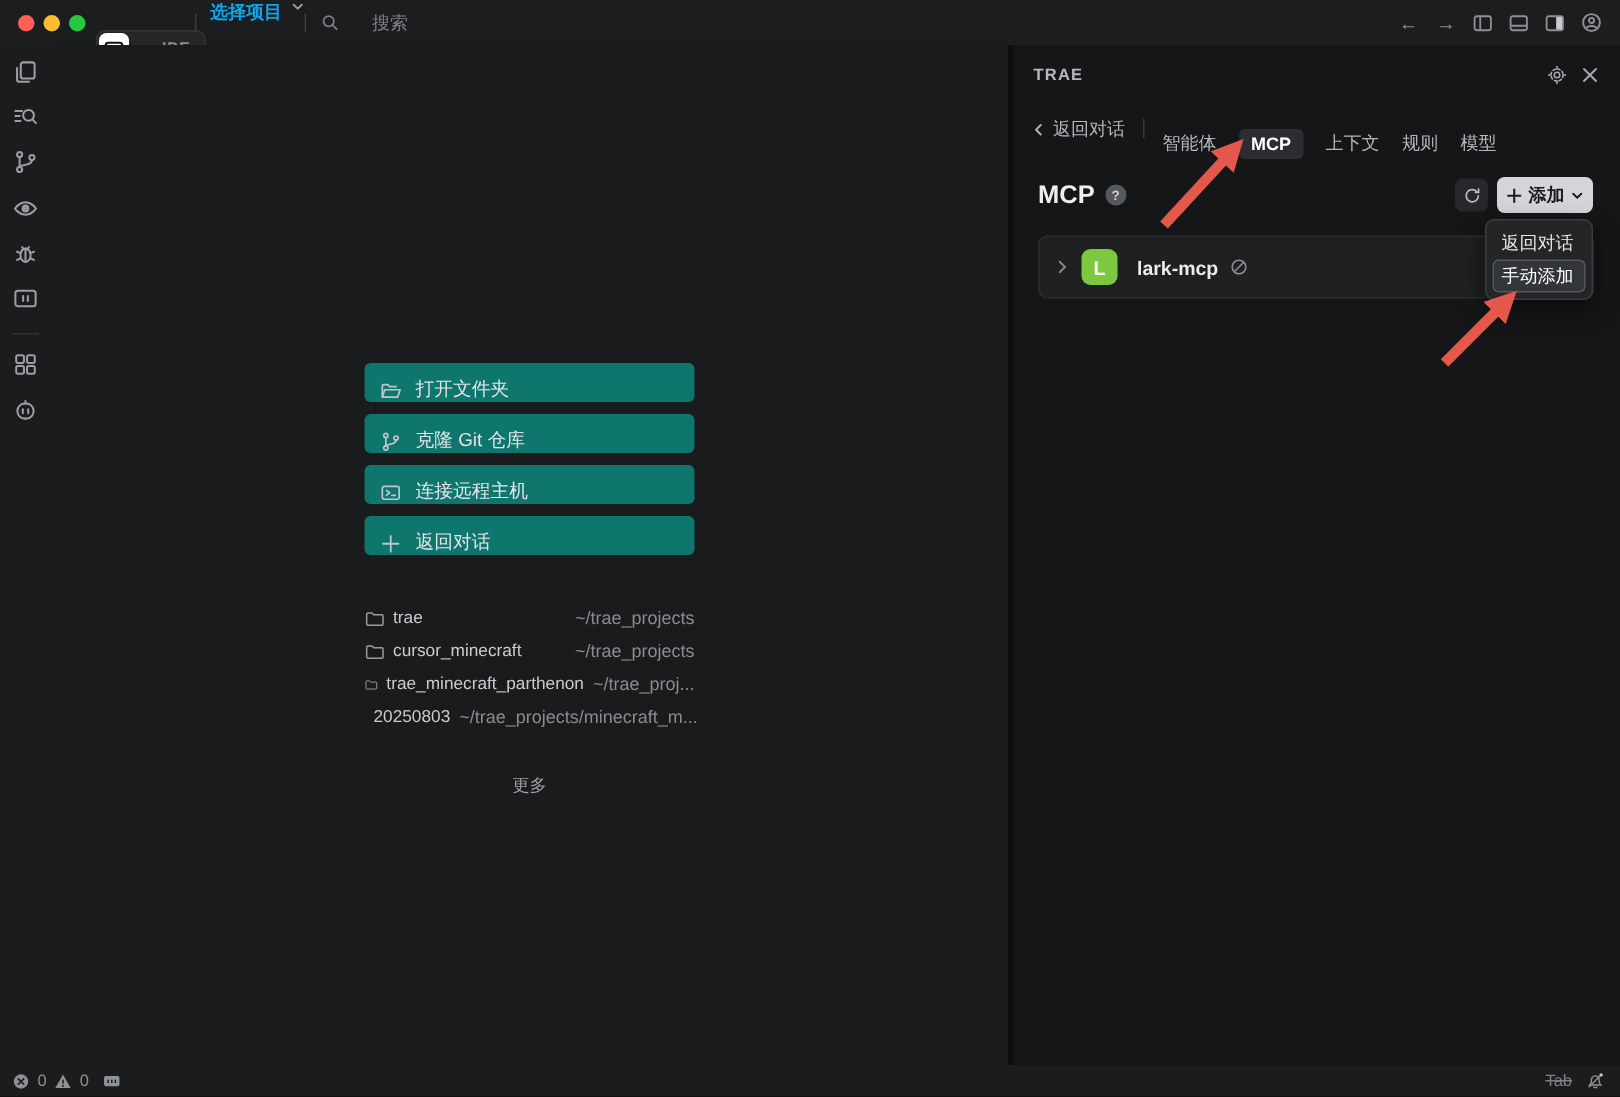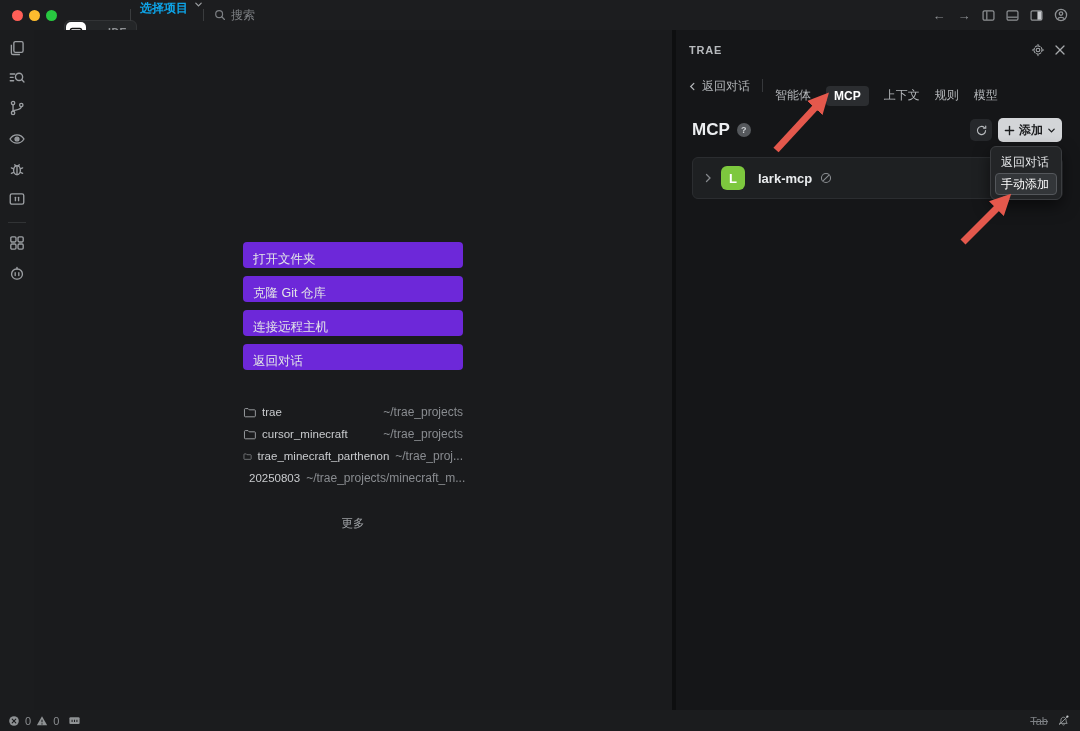--- a/index.html
+++ b/index.html
@@ -14,33 +14,33 @@
   .tl.red { left:12px; background:#ff5f57; }
   .tl.yellow { left:29px; background:#febc2e; }
   .tl.green { left:46px; background:#28c840; }
   .app-badge { position:absolute; left:64px; top:20px; height:23px; display:flex; align-items:center; gap:22px;
     background:#242628; border:1px solid #323436; border-radius:6px; padding:0 9px 0 1px; }
   .logo-sq { width:20px; height:20px; background:#fff; border-radius:5px; display:flex; align-items:center; justify-content:center; }
   .badge-label { font-size:10.5px; font-weight:700; color:#8d9093; letter-spacing:.5px; }
   .tb-div { position:absolute; top:9px; width:1px; height:12px; background:#3a3c3e; }
   .proj-sel { position:absolute; left:140px; top:0; height:30px; display:flex; align-items:flex-start; gap:6px;
     color:#0ea5e9; font-size:12px; font-weight:700; }
-  .search-box { position:absolute; left:214px; top:0; height:30px; display:flex; align-items:center; gap:5px; color:#7c7f83; font-size:12px; }
+  .search-box { position:absolute; left:214px; top:0; height:30px; display:flex; align-items:center; gap:22px; color:#7c7f83; font-size:12px; }
   .win-ctrls { position:absolute; right:0; top:0; height:30px; display:flex; align-items:center; gap:9px; padding-right:11px; color:#8e9194; }
   .nav-arrow { font-size:13px; color:#8e9194; width:16px; text-align:center; }
 
   
   .activitybar { position:absolute; left:0; top:30px; width:34px; bottom:21px; background:#1b1c1e; }
   .act-item { position:absolute; left:8px; width:18px; height:18px; color:#9b9ea2; }
   .act-div { position:absolute; left:8px; width:18px; height:1px; background:#313335; }
 
   
   .main { position:absolute; left:34px; top:30px; width:638px; bottom:21px; background:#1a1b1d; }
-  .wbtn { position:absolute; left:209px; width:220px; height:26px; background:#6d28d9; border-radius:4px;
-    display:flex; align-items:flex-start; gap:9px; padding:0 10px; color:#e3e5e7; font-size:12.5px; cursor:default;flex-direction:column; }
+  .wbtn { position:absolute; left:209px; width:220px; height:26px; background:#0f766e; border-radius:4px;
+    display:flex; align-items:flex-end; gap:9px; padding:0 10px; color:#e3e5e7; font-size:12.5px; cursor:default; }
   .wbtn .ic { color:#c2c5c8; }
   .recent { position:absolute; left:209px; top:371px; width:220px; }
   .rrow { height:22px; display:flex; align-items:center; gap:6px; font-size:11.5px; }
   .rname { color:#c9cbce; white-space:nowrap; }
   .rpath { margin-left:auto; color:#898c90; font-size:12px; white-space:nowrap;text-align:center; }
   .more { position:absolute; left:209px; top:486px; width:220px; text-align:center; color:#9da0a4; font-size:11.5px; }
 
   
   .panel { position:absolute; left:676px; top:30px; right:0; bottom:21px; background:#151618; }
   .p-title { position:absolute; left:13px; top:14px; font-size:11px; font-weight:700; letter-spacing:.8px; color:#b7babd; }

